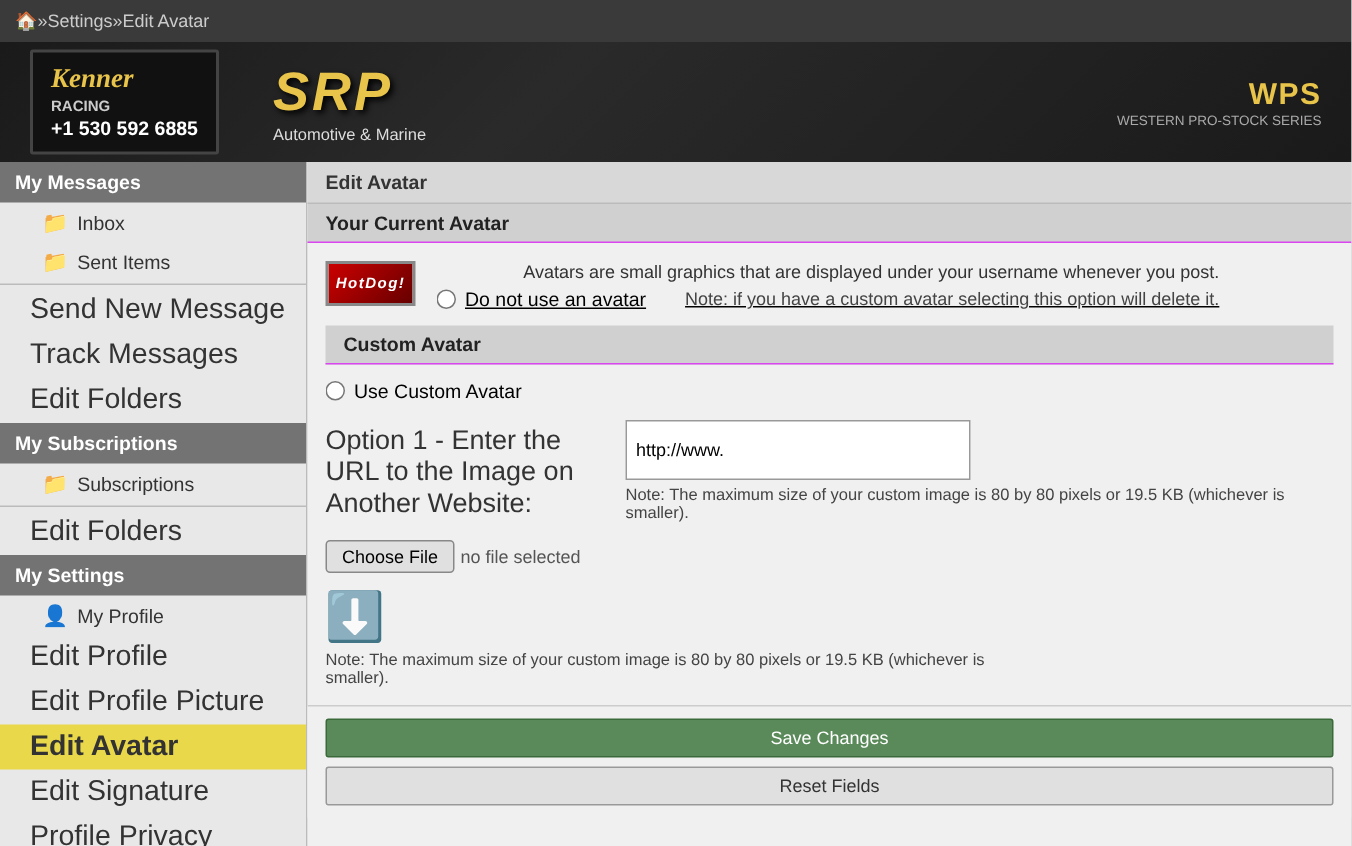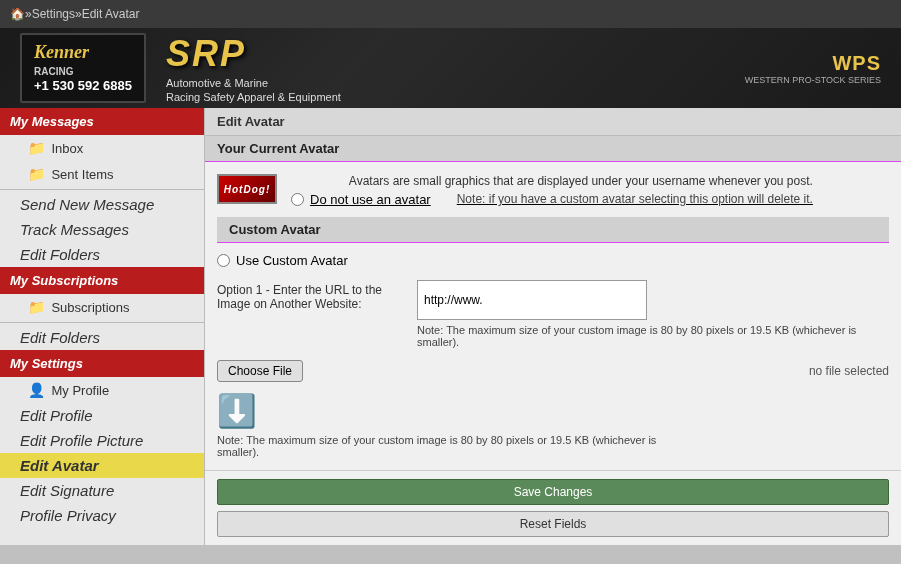--- a/index.html
+++ b/index.html
@@ -24,21 +24,21 @@
       background: linear-gradient(135deg, #1a1a1a 0%, #2a2a2a 40%, #1a1a1a 100%);
       display: flex;
       align-items: center;
       justify-content: center;
       overflow: hidden;
       position: relative;
     }
     .banner-inner {
       display: flex;
       align-items: center;
-      gap: 20px;
+      gap: 36px;
       width: 100%;
       padding: 0 20px;
     }
     .banner-logo1 {
       background: #111;
       border: 2px solid #444;
       padding: 6px 12px;
       color: #fff;
       font-size: 11px;
       font-weight: bold;
@@ -88,46 +88,44 @@
 
     
     .sidebar {
       width: 205px;
       min-width: 205px;
       background: #e8e8e8;
       border-right: 1px solid #bbb;
     }
 
     .sidebar-section-header {
-      background: #b91c1c;
+      background: #737373;
       color: #fff;
       font-weight: bold;
       font-size: 13px;
       padding: 6px 10px;
       margin-top: 0;
-      font-style: italic;
     }
 
     .sidebar-item {
       padding: 5px 10px 5px 28px;
       color: #333;
       cursor: pointer;
       font-size: 13px;
       display: flex;
       align-items: center;
       gap: 6px;
     }
     .sidebar-item .icon { font-size: 14px; }
 
     .sidebar-item-indent {
       padding: 4px 10px 4px 20px;
       color: #333;
       cursor: pointer;
-      font-size: 15px;
-      font-style: italic;
+      font-size: 19px;
     }
 
     .sidebar-divider {
       border: none;
       border-top: 1px solid #bbb;
       margin: 2px 0;
     }
 
     .sidebar-item.active {
       background: #e8d84a;
@@ -203,21 +201,21 @@
     .option-row {
       display: flex;
       align-items: flex-start;
       gap: 10px;
       margin-top: 12px;
     }
 
     .option-label {
       width: 190px;
       min-width: 190px;
-      font-size: 12px;
+      font-size: 18px;
       color: #333;
       padding-top: 3px;
     }
 
     .option-content { flex: 1; }
 
     .url-input {
       width: 230px;
       height: 40px;
       border: 1px solid #999;
@@ -230,21 +228,20 @@
       font-size: 11px;
       color: #444;
       margin-top: 4px;
       max-width: 470px;
     }
 
     .file-upload-row {
       display: flex;
       align-items: center;
       gap: 4px;
-      justify-content: space-between;
     }
 
     .choose-file-btn {
       background: #e0e0e0;
       border: 1px solid #888;
       border-radius: 3px;
       padding: 3px 10px;
       font-size: 12px;
       cursor: pointer;
     }
@@ -310,21 +307,20 @@
 <div class="banner">
   <div class="banner-inner">
     <div class="banner-logo1">
       <div class="brand">Kenner</div>
       <div class="sub">RACING</div>
       <div class="phone">+1 530 592 6885</div>
     </div>
     <div class="banner-center">
       <div class="srp-logo">SRP</div>
       <div class="srp-sub">Automotive &amp; Marine</div>
-      <div class="srp-sub">Racing Safety Apparel &amp; Equipment</div>
     </div>
     <div class="banner-right">
       <div class="wps">WPS</div>
       <div class="wps-sub">WESTERN PRO-STOCK SERIES</div>
     </div>
   </div>
 </div>
 
 <div class="main-layout">
 

